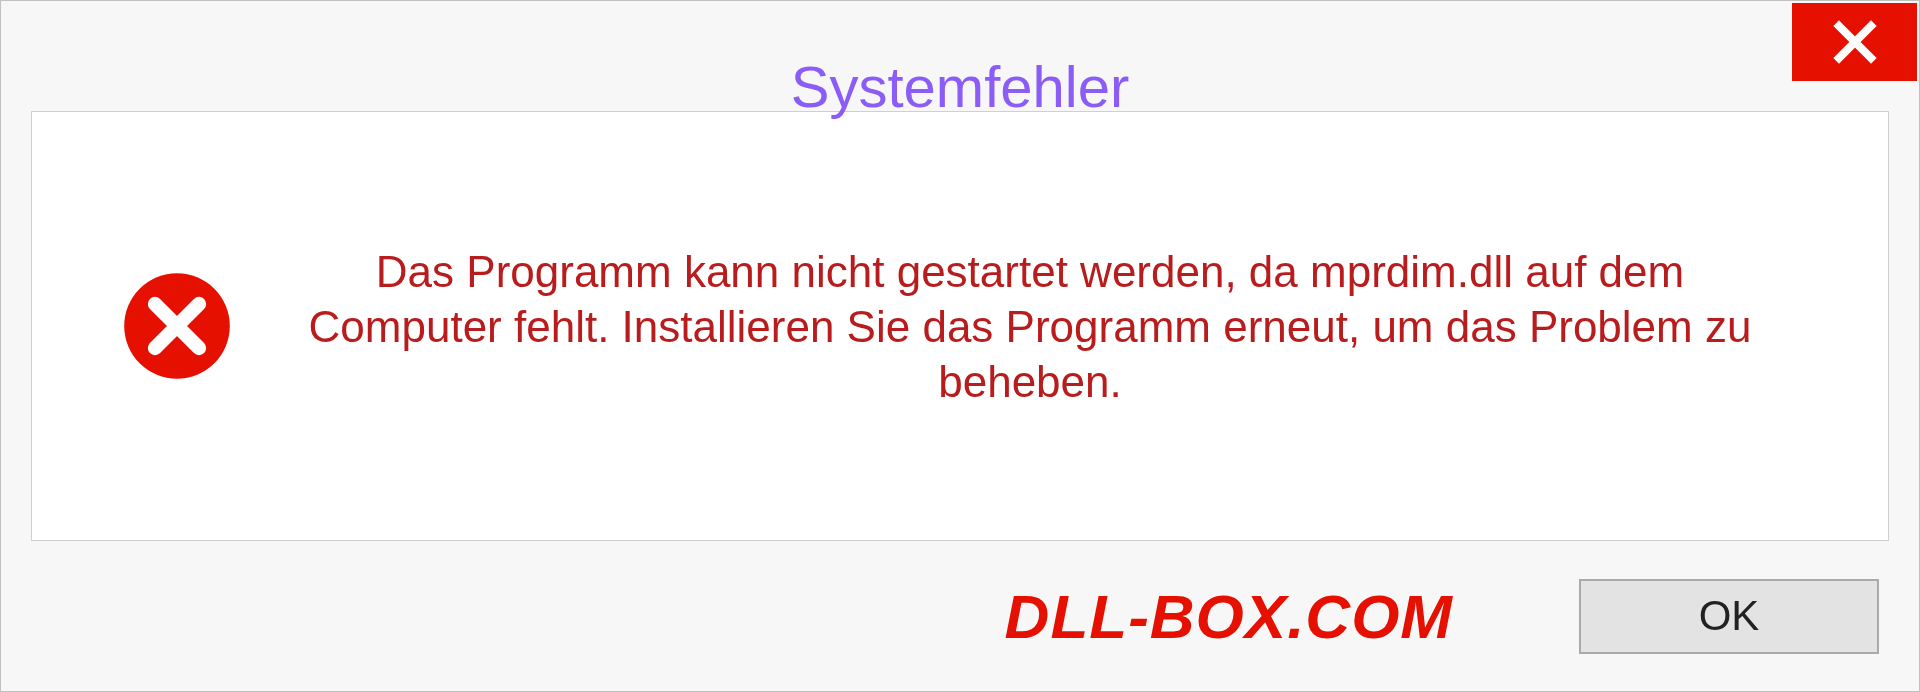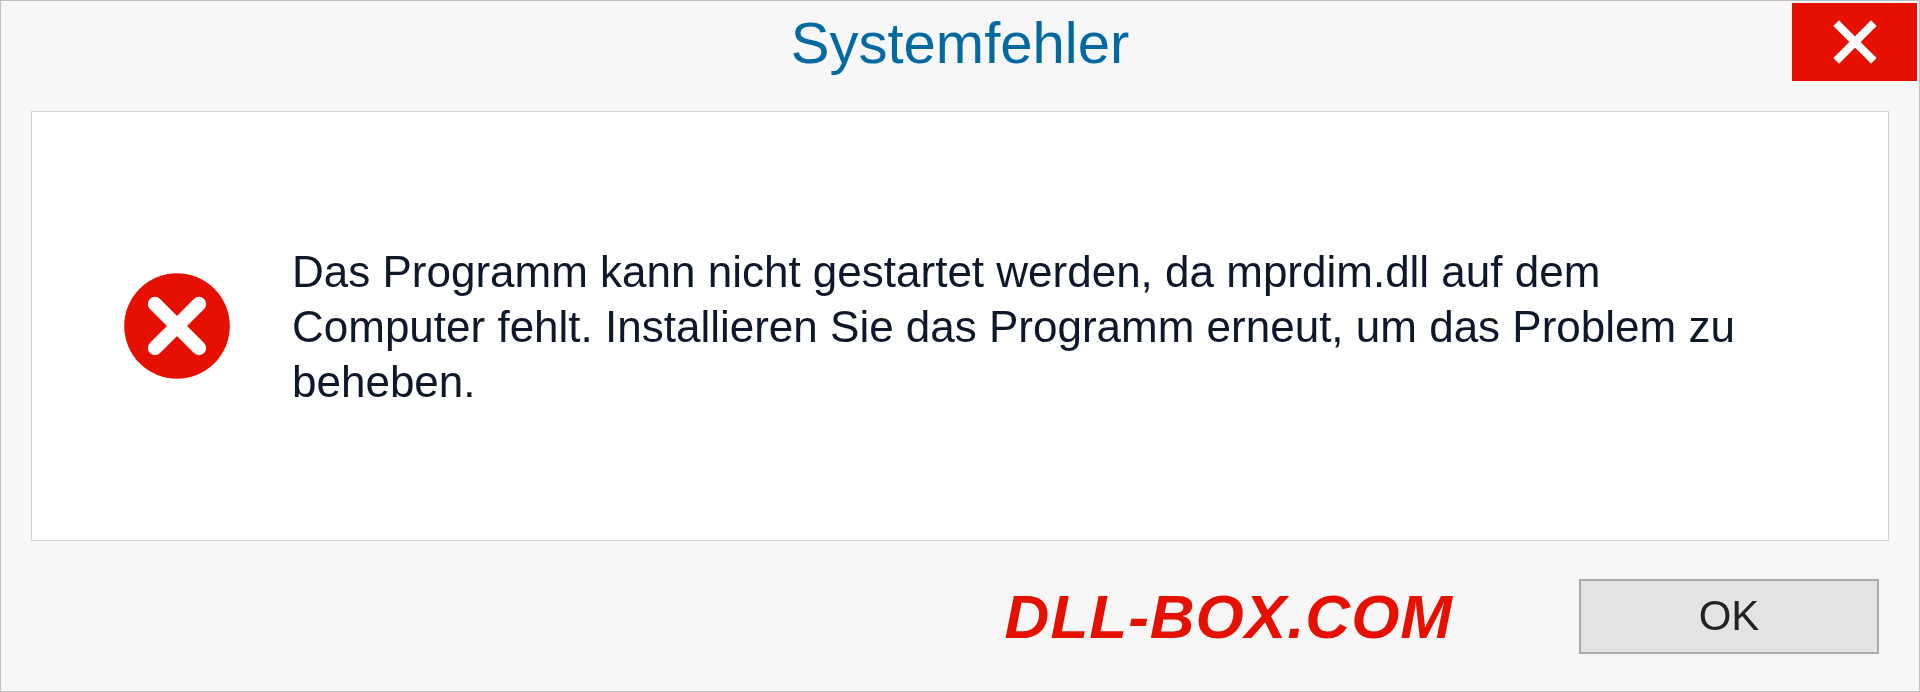--- a/index.html
+++ b/index.html
@@ -26,23 +26,24 @@
     .titlebar {
       height: 110px;
       display: flex;
       align-items: flex-start;
       justify-content: center;
       position: relative;
       padding-top: 8px;
     }
     .title-text {
       font-size: 58px;
-      color: #0369a1;
+      color: #8b5cf6;
       font-weight: 400;
       text-align: center;
+      margin-top: 44px;
     }
     .close-btn {
       position: absolute;
       top: 2px;
       right: 2px;
       width: 125px;
       height: 78px;
       background: #e61000;
       display: flex;
       align-items: center;
@@ -70,24 +71,25 @@
       display: flex;
       align-items: center;
       justify-content: center;
     }
     .error-icon-wrap svg {
       width: 110px;
       height: 110px;
     }
     .message-text {
       font-size: 44px;
-      color: #0f172a;
+      color: #b91c1c;
       line-height: 1.25;
       font-weight: 400;
       padding-right: 80px;
+      text-align: center;
     }
     .footer {
       height: 150px;
       display: flex;
       align-items: center;
       justify-content: flex-end;
       padding: 0 40px 0 14px;
       gap: 100px;
     }
     .watermark {

